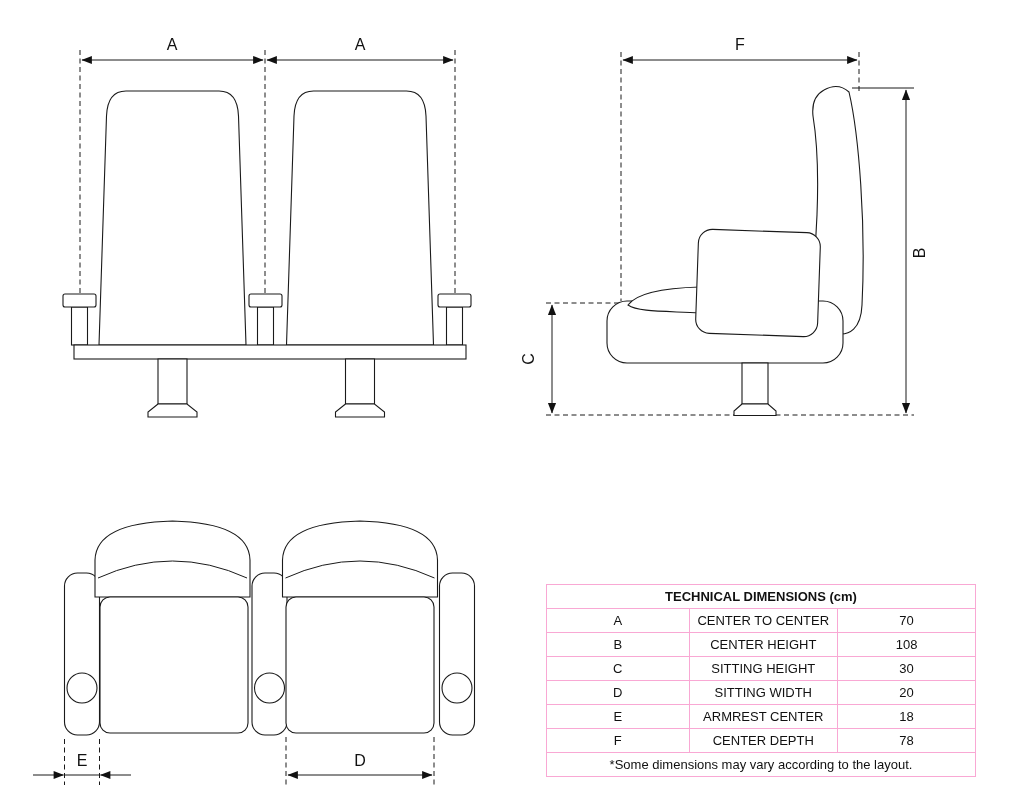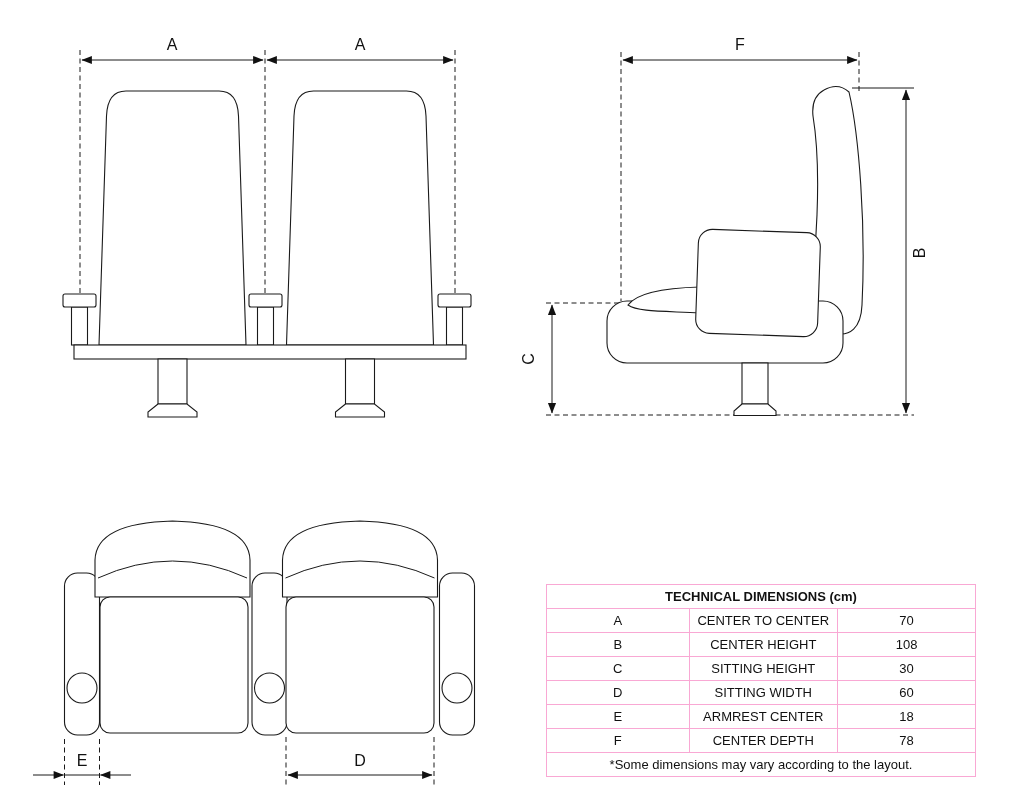--- a/index.html
+++ b/index.html
@@ -141,21 +141,21 @@
           <td class="val">108</td>
         </tr>
         <tr>
           <td class="key">C</td>
           <td class="name">SITTING HEIGHT</td>
           <td class="val">30</td>
         </tr>
         <tr>
           <td class="key">D</td>
           <td class="name">SITTING WIDTH</td>
-          <td class="val">60</td>
+          <td class="val">20</td>
         </tr>
         <tr>
           <td class="key">E</td>
           <td class="name">ARMREST CENTER</td>
           <td class="val">18</td>
         </tr>
         <tr>
           <td class="key">F</td>
           <td class="name">CENTER DEPTH</td>
           <td class="val">78</td>

